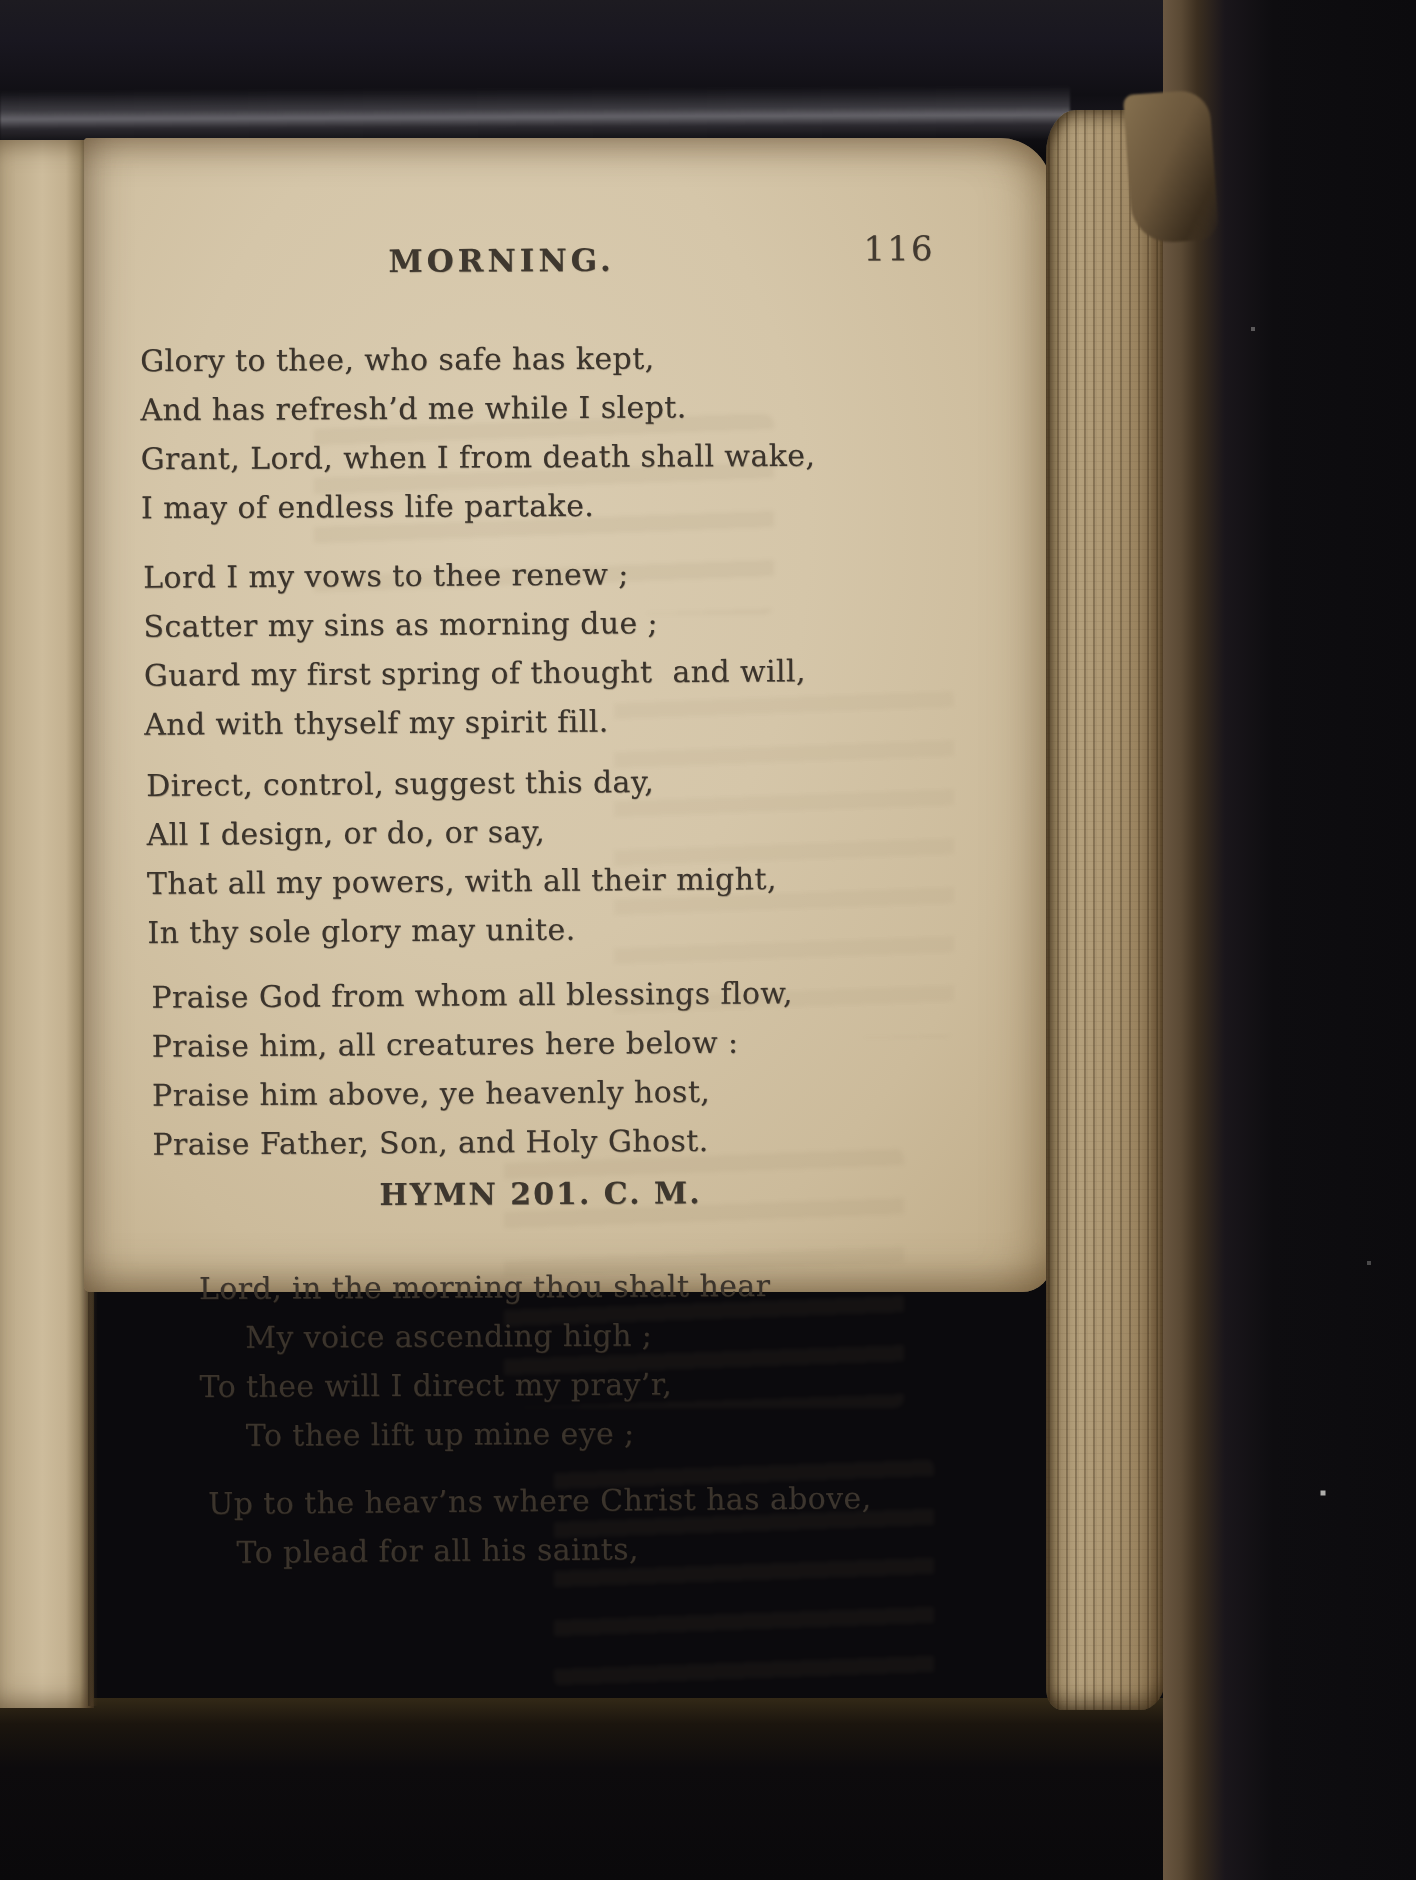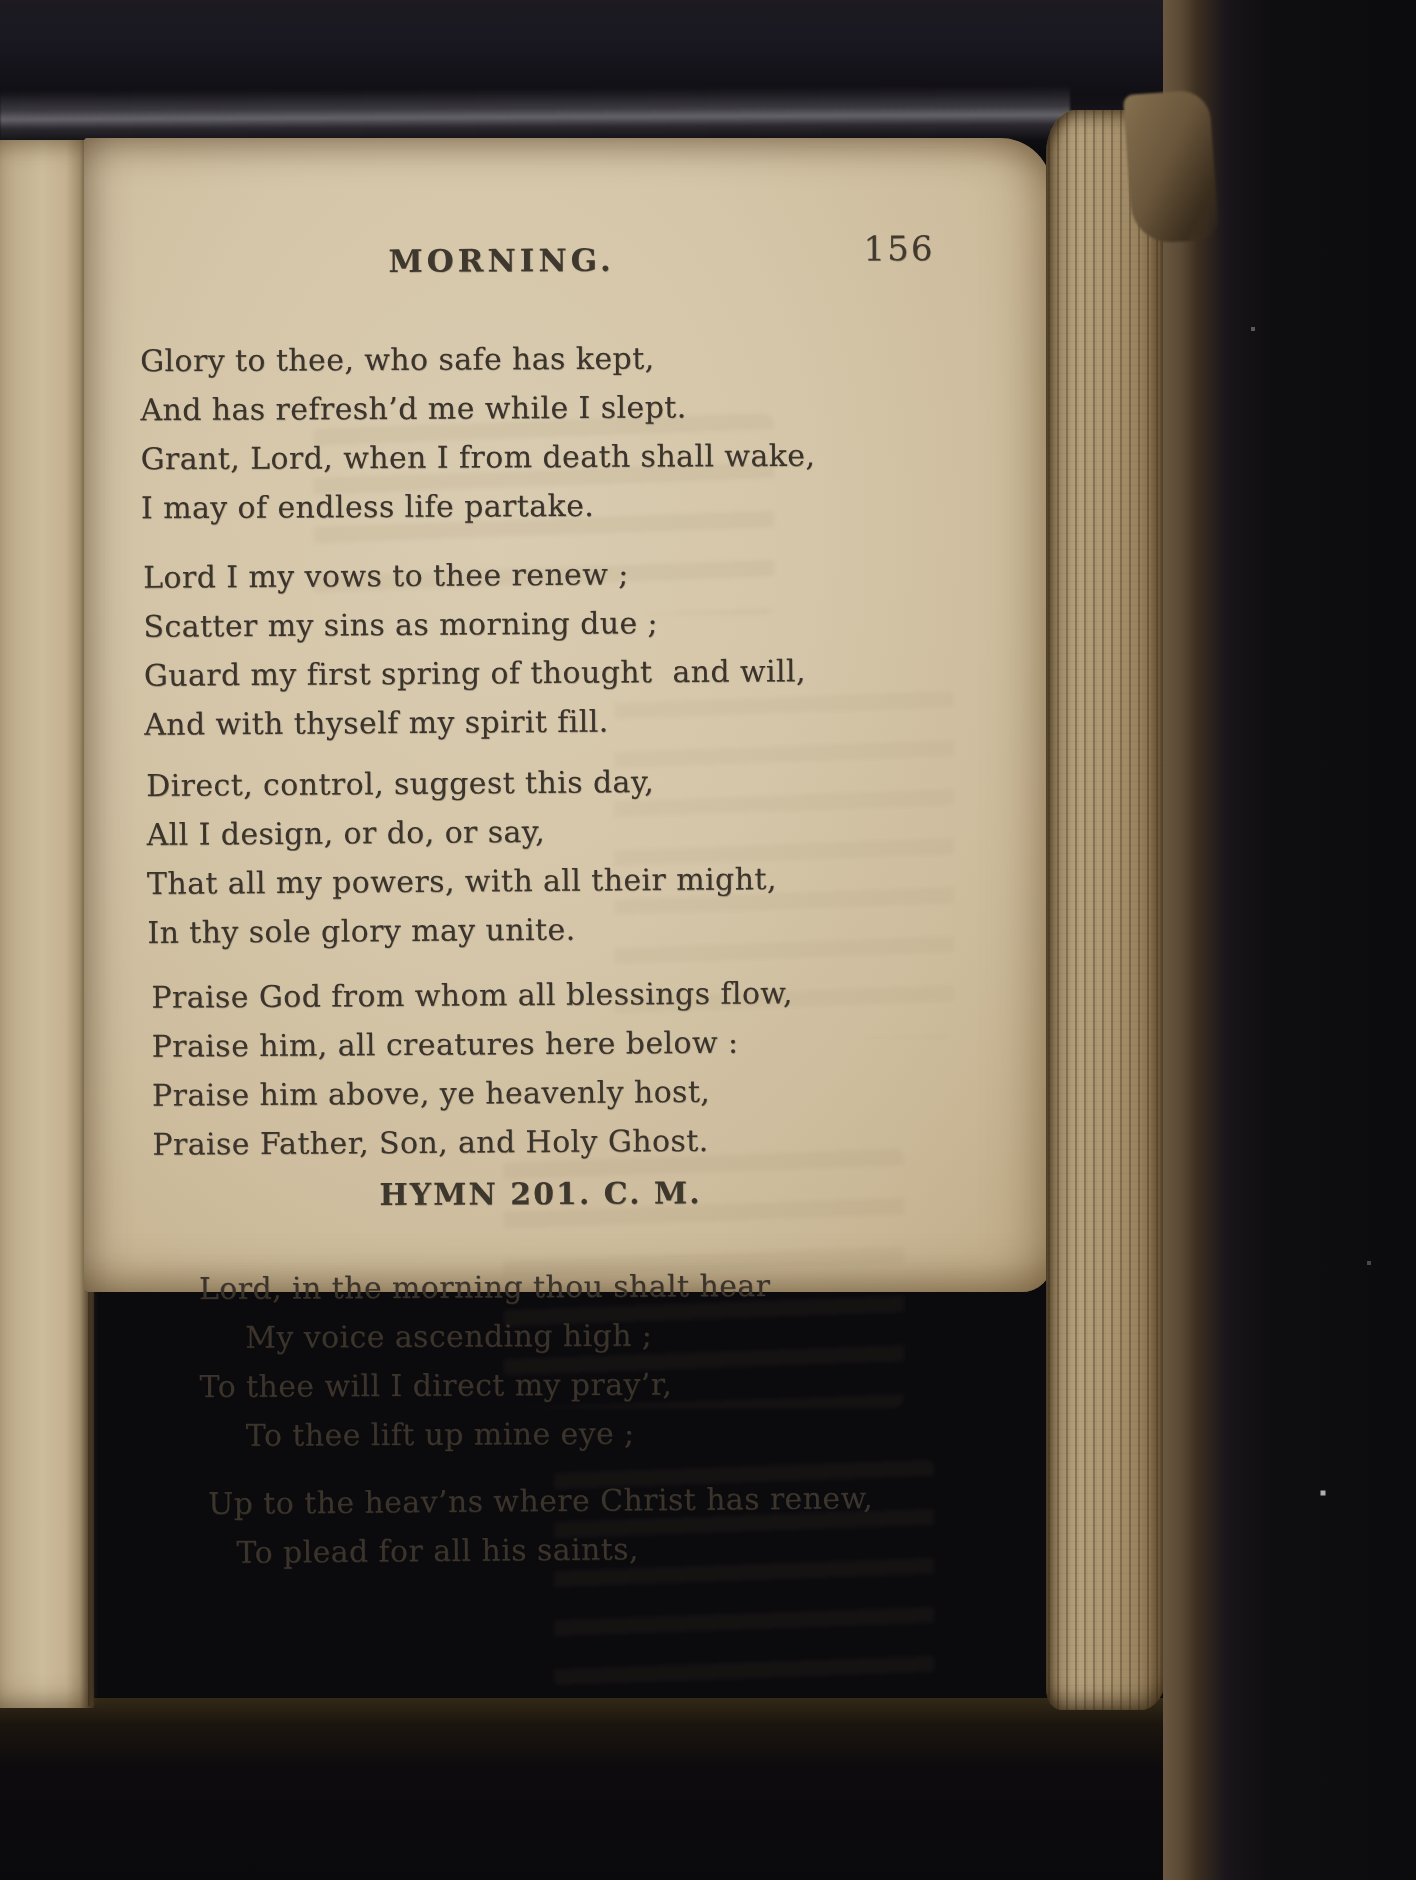--- a/index.html
+++ b/index.html
@@ -115,21 +115,21 @@
   <div class="gutter-crease"></div>
 
   <div class="page">
     <div class="showthrough g1"></div>
     <div class="showthrough g2"></div>
     <div class="showthrough g3"></div>
     <div class="showthrough g4"></div>
 
     <div class="text-layer">
       <div class="running-head">MORNING.</div>
-      <div class="page-number">156</div>
+      <div class="page-number">116</div>
 
       <div class="stanza s1">
         <div class="line"><span>Glory to thee, who safe has kept,</span><span class="faded"></span></div>
         <div class="line"><span>And has refresh’d me while I slept.</span><span class="faded"></span></div>
         <div class="line"><span>Grant, Lord, when I from death shall wake,</span><span class="faded"></span></div>
         <div class="line"><span>I may of endless life partake.</span><span class="faded"></span></div>
       </div>
 
       <div class="stanza s2">
         <div class="line"><span>Lord I my vows to thee renew ;</span><span class="faded"></span></div>
@@ -155,21 +155,21 @@
       <div class="hymn-heading">HYMN 201.   C. M.</div>
 
       <div class="stanza s5">
         <div class="line"><span>Lord, in the morning thou shalt hear</span><span class="faded"></span></div>
         <div class="line indent"><span>My voice ascending high ;</span><span class="faded"></span></div>
         <div class="line"><span>To thee will I direct my pray’r,</span><span class="faded"></span></div>
         <div class="line indent"><span>To thee lift up mine eye ;</span><span class="faded"></span></div>
       </div>
 
       <div class="stanza s6">
-        <div class="line"><span>Up to the heav’ns where Christ has </span><span class="faded">renew,</span></div>
+        <div class="line"><span>Up to the heav’ns where Christ has </span><span class="faded">above,</span></div>
         <div class="line indent"><span>To plead for all his saints,</span><span class="faded"></span></div>
       </div>
     </div>
   </div>
 
   <div class="fore-edge"></div>
   <div class="cover-right"></div>
   <div class="torn-corner"></div>
   <div class="dust-specks"></div>
 </div>

